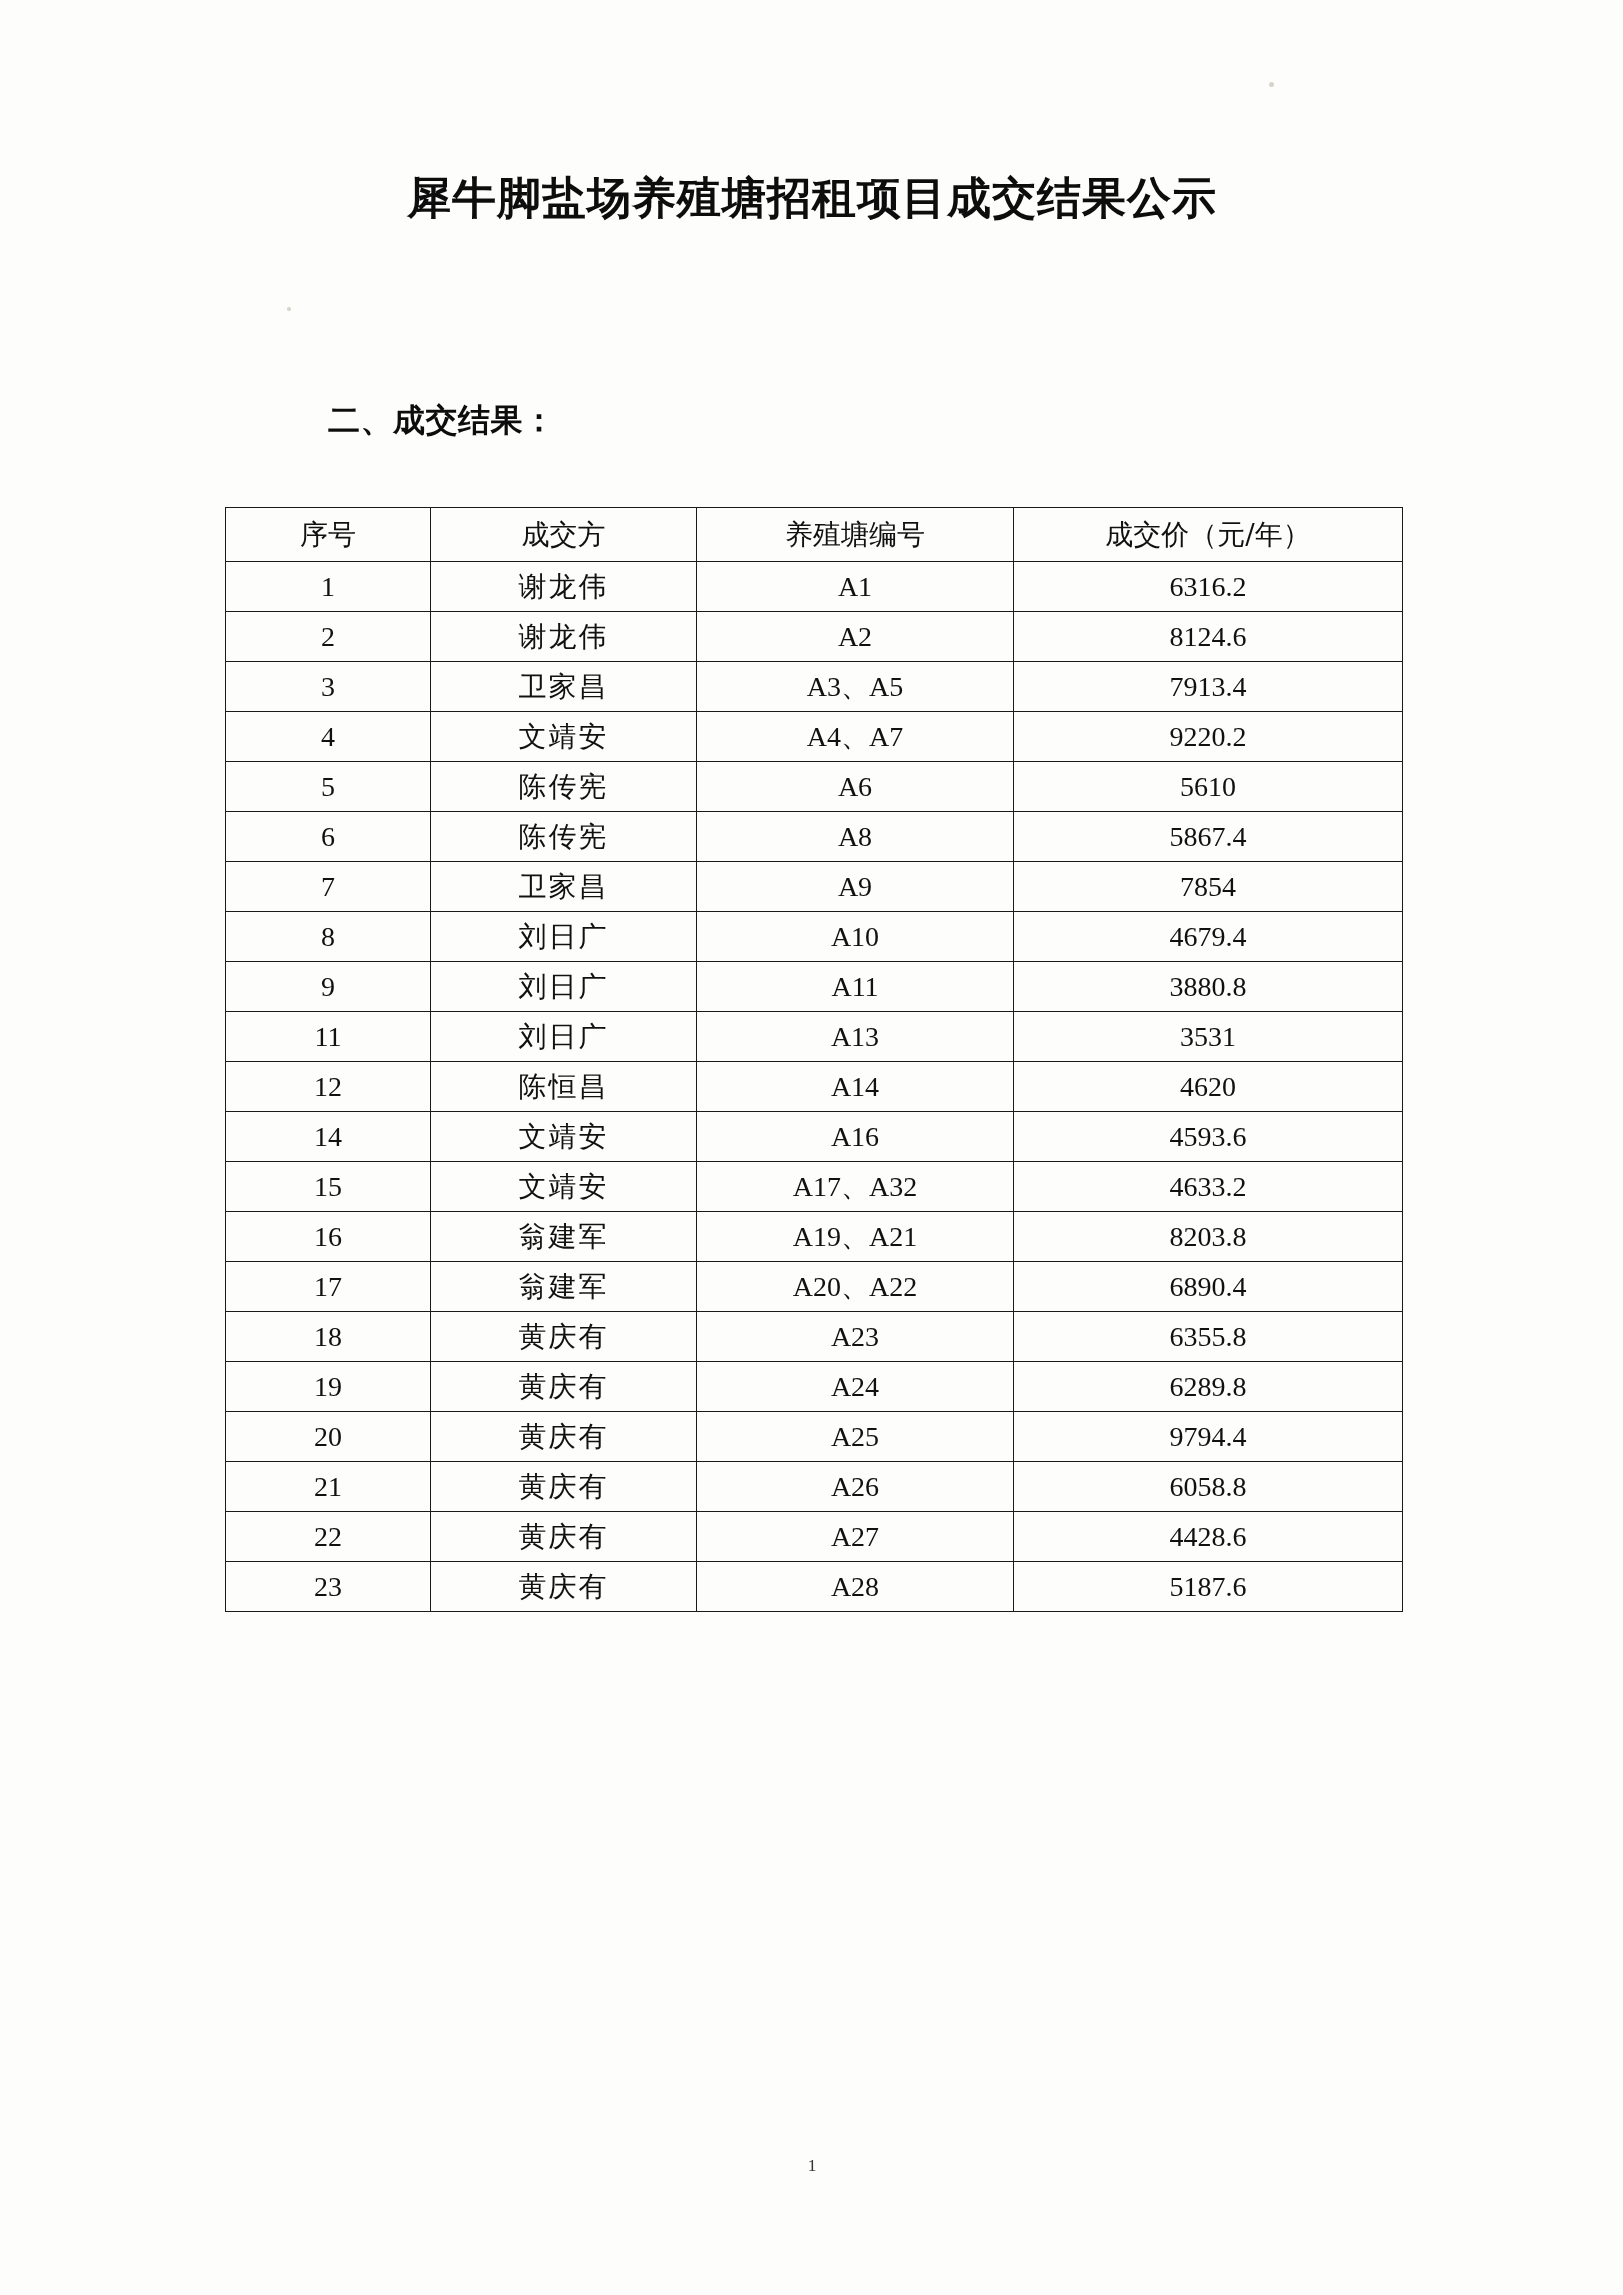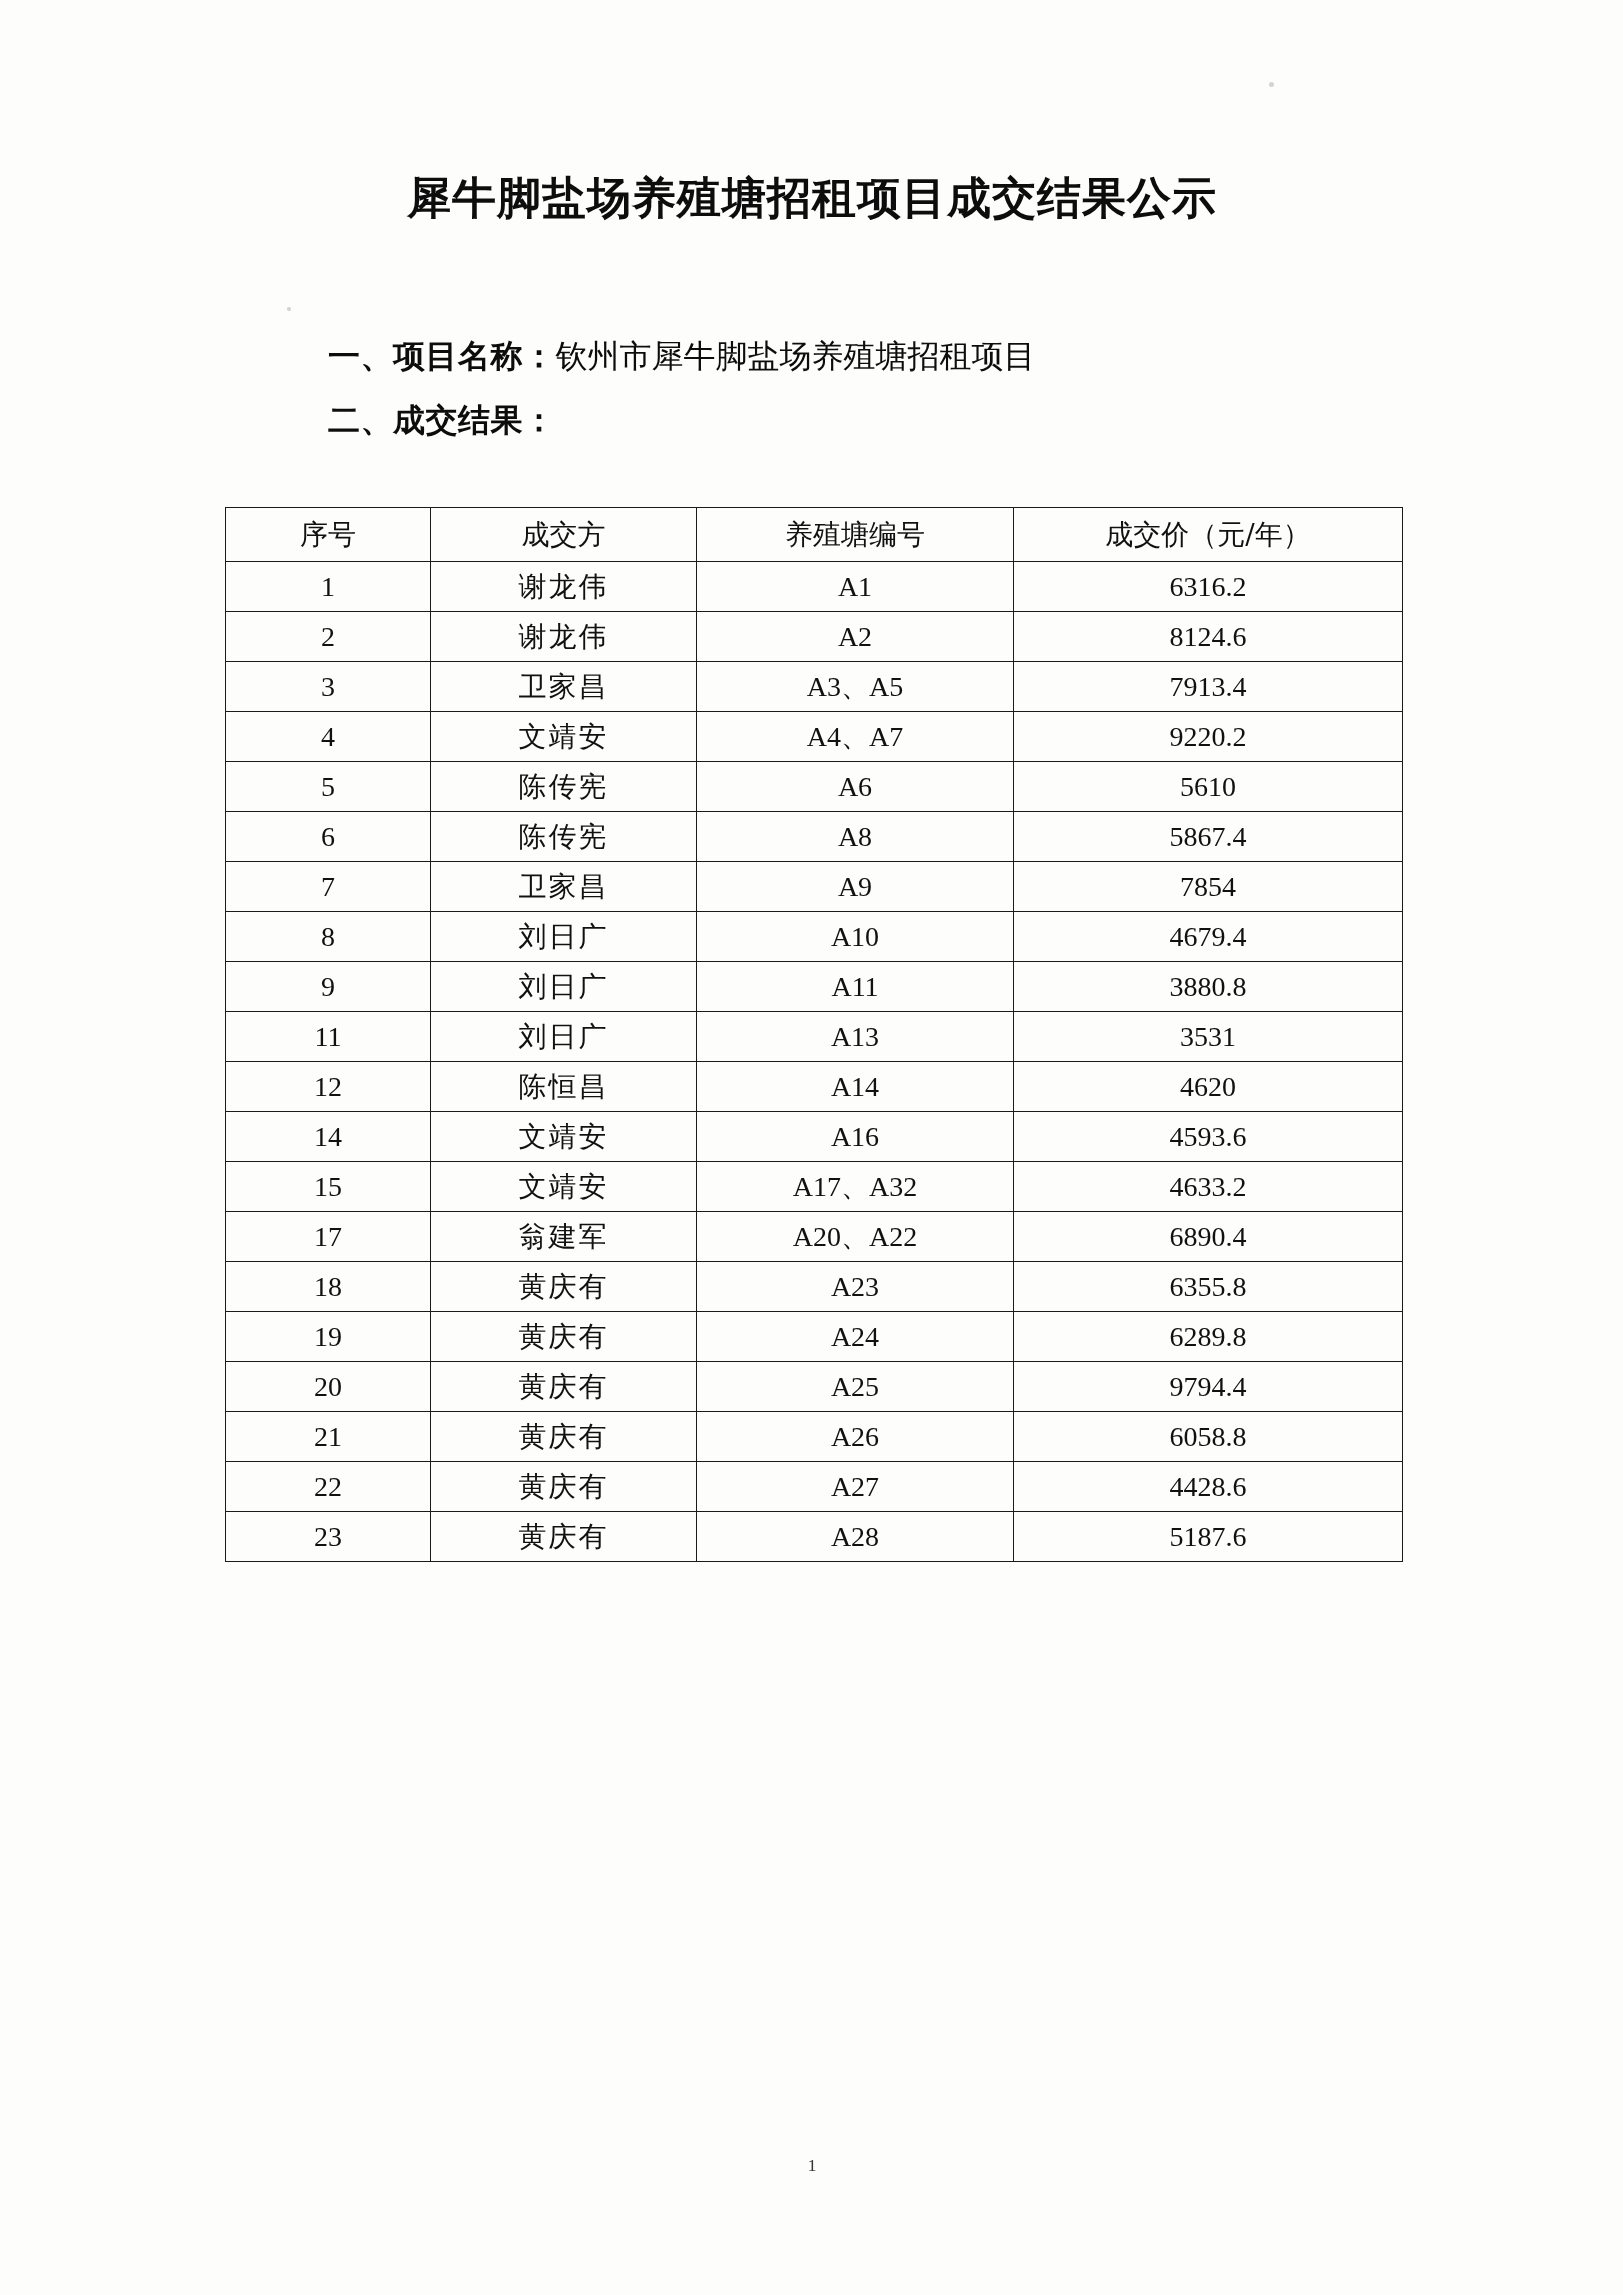--- a/index.html
+++ b/index.html
@@ -102,23 +102,20 @@
 </head>
 <body>
 
 <div class="page">
 
   <div class="speck" style="top:82px;left:1269px;width:5.1px;height:5.1px;"></div>
   <div class="speck" style="top:307px;left:287px;width:3.6px;height:3.6px;"></div>
 
   <div class="doc-title">犀牛脚盐场养殖塘招租项目成交结果公示</div>
 
-  <div class="para" id="line1">
-    <span>一、项目名称：</span><span class="normal">钦州市犀牛脚盐场养殖塘招租项目</span>
-  </div>
 
   <div class="para" id="line2">二、成交结果：</div>
 
   <table class="results">
     <colgroup>
       <col class="c0">
         <col class="c1">
         <col class="c2">
         <col class="c3">
     </colgroup>
@@ -203,20 +200,26 @@
           <td>A16</td>
           <td>4593.6</td>
         </tr>
         <tr>
           <td>15</td>
           <td class="cn">文靖安</td>
           <td>A17、A32</td>
           <td>4633.2</td>
         </tr>
         <tr>
+          <td>16</td>
+          <td class="cn">翁建军</td>
+          <td>A19、A21</td>
+          <td>8203.8</td>
+        </tr>
+        <tr>
           <td>17</td>
           <td class="cn">翁建军</td>
           <td>A20、A22</td>
           <td>6890.4</td>
         </tr>
         <tr>
           <td>18</td>
           <td class="cn">黄庆有</td>
           <td>A23</td>
           <td>6355.8</td>

